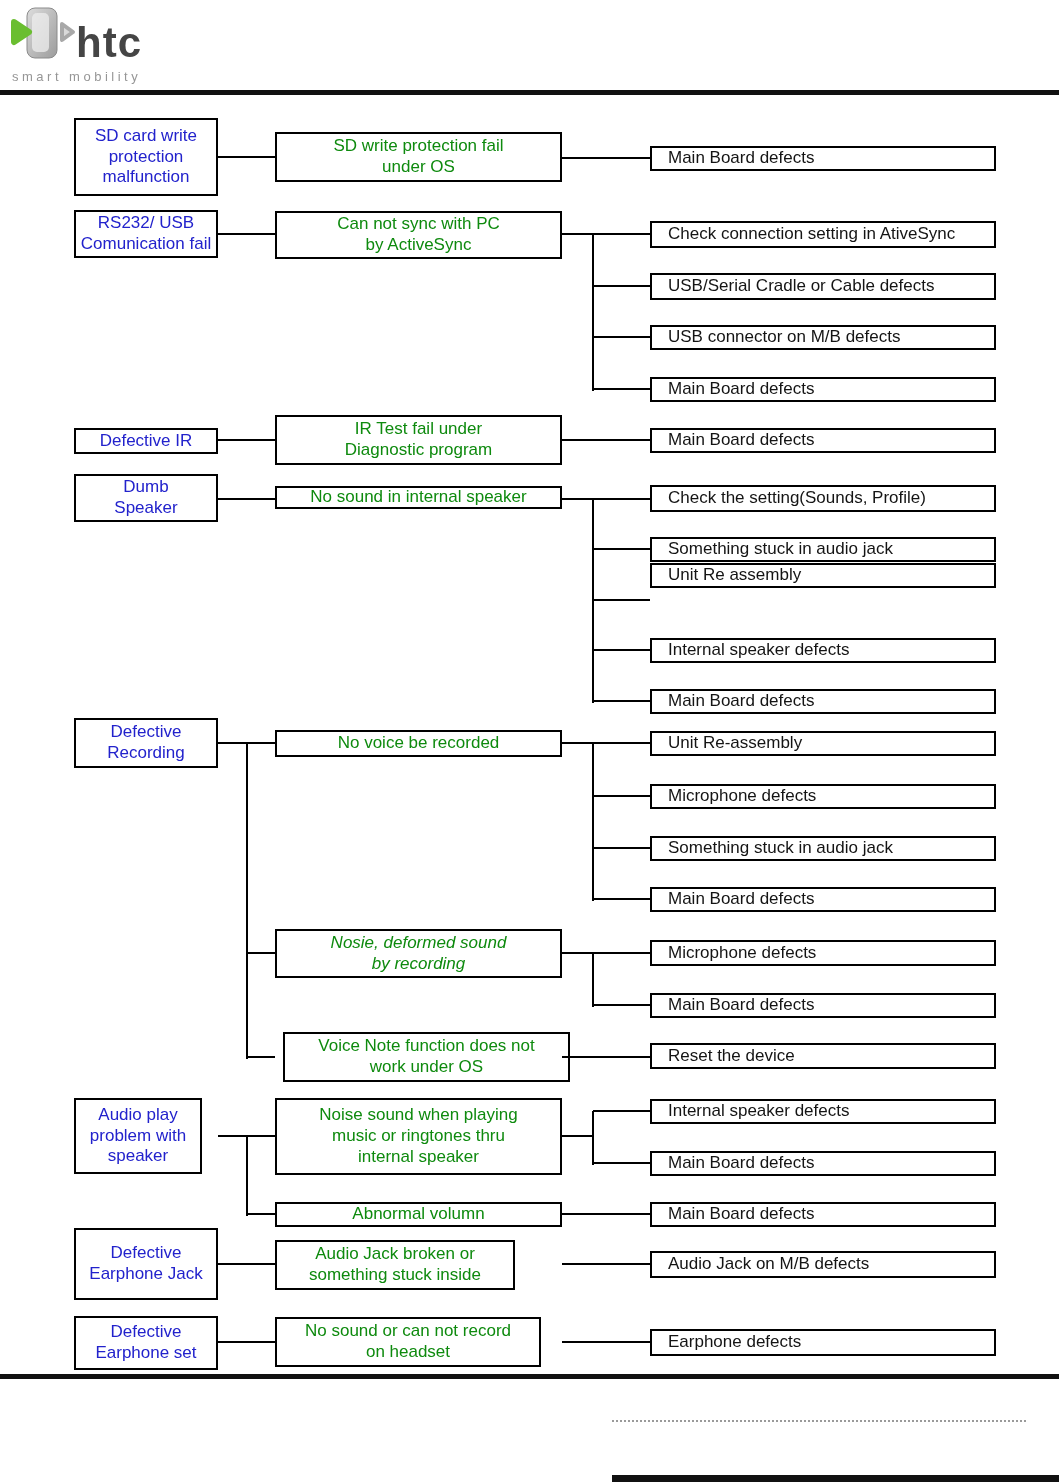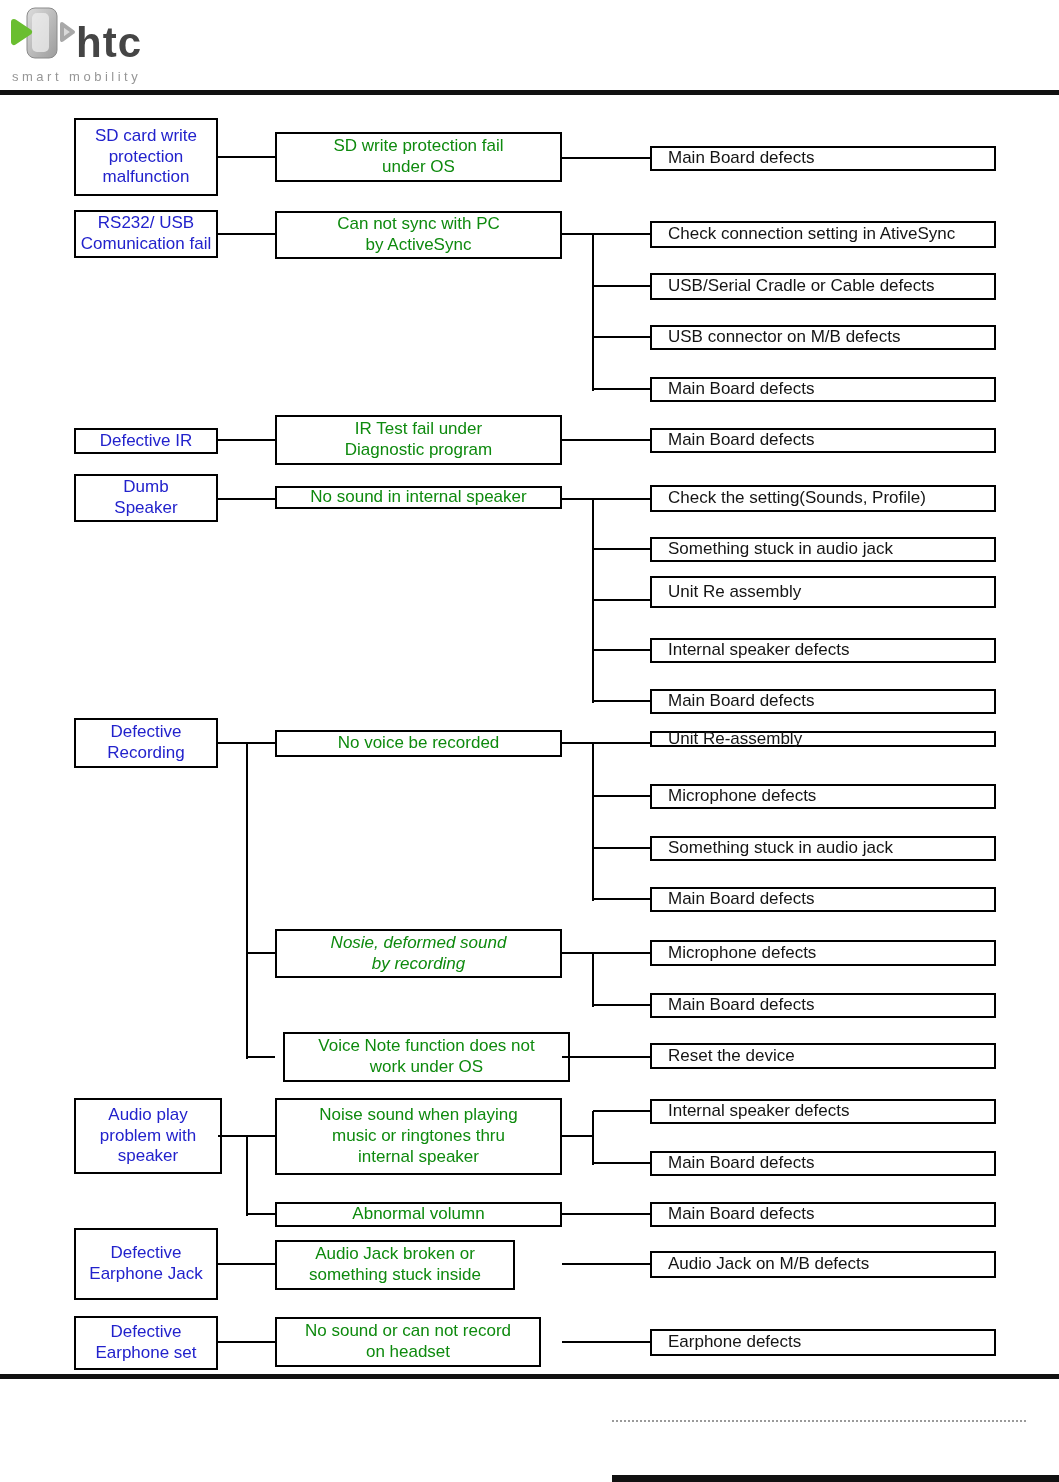--- a/index.html
+++ b/index.html
@@ -51,21 +51,21 @@
       <div class="box cat" style="left: 74px; top: 118px; width: 144px; height: 78px;">SD card write
 protection
 malfunction</div>
       <div class="box cat" style="left: 74px; top: 210px; width: 144px; height: 48px;">RS232/ USB
 Comunication fail</div>
       <div class="box cat" style="left: 74px; top: 428px; width: 144px; height: 26px;">Defective IR</div>
       <div class="box cat" style="left: 74px; top: 474px; width: 144px; height: 48px;">Dumb
 Speaker</div>
       <div class="box cat" style="left: 74px; top: 718px; width: 144px; height: 50px;">Defective
 Recording</div>
-      <div class="box cat" style="left: 74px; top: 1098px; width: 148px; height: 76px;">Audio play
+      <div class="box cat" style="left: 74px; top: 1098px; width: 128px; height: 76px;">Audio play
 problem with
 speaker</div>
       <div class="box cat" style="left: 74px; top: 1228px; width: 144px; height: 72px;">Defective
 Earphone Jack</div>
       <div class="box cat" style="left: 74px; top: 1316px; width: 144px; height: 54px;">Defective
 Earphone set</div>
       <div class="box sym" style="left: 275px; top: 132px; width: 287px; height: 50px;">SD write protection fail
 under OS</div>
       <div class="box sym" style="left: 275px; top: 211px; width: 287px; height: 48px;">Can not sync with PC
 by ActiveSync</div>
@@ -86,24 +86,24 @@
       <div class="box sym" style="left: 275px; top: 1317px; width: 266px; height: 50px;">No sound or can not record
 on headset</div>
       <div class="box cause" style="left: 650px; top: 146px; width: 346px; height: 25px;">Main Board defects</div>
       <div class="box cause" style="left: 650px; top: 221px; width: 346px; height: 27px;">Check connection setting in AtiveSync</div>
       <div class="box cause" style="left: 650px; top: 273px; width: 346px; height: 27px;">USB/Serial Cradle or Cable defects</div>
       <div class="box cause" style="left: 650px; top: 325px; width: 346px; height: 25px;">USB connector on M/B defects</div>
       <div class="box cause" style="left: 650px; top: 377px; width: 346px; height: 25px;">Main Board defects</div>
       <div class="box cause" style="left: 650px; top: 428px; width: 346px; height: 25px;">Main Board defects</div>
       <div class="box cause" style="left: 650px; top: 485px; width: 346px; height: 27px;">Check the setting(Sounds, Profile)</div>
       <div class="box cause" style="left: 650px; top: 537px; width: 346px; height: 25px;">Something stuck in audio jack</div>
-      <div class="box cause" style="left: 650px; top: 576px; width: 346px; height: 32px;">Unit Re assembly</div>
+      <div class="box cause" style="left: 650px; top: 563px; width: 346px; height: 25px;">Unit Re assembly</div>
       <div class="box cause" style="left: 650px; top: 638px; width: 346px; height: 25px;">Internal speaker defects</div>
       <div class="box cause" style="left: 650px; top: 689px; width: 346px; height: 25px;">Main Board defects</div>
-      <div class="box cause" style="left: 650px; top: 731px; width: 346px; height: 16px;">Unit Re-assembly</div>
+      <div class="box cause" style="left: 650px; top: 731px; width: 346px; height: 25px;">Unit Re-assembly</div>
       <div class="box cause" style="left: 650px; top: 784px; width: 346px; height: 25px;">Microphone defects</div>
       <div class="box cause" style="left: 650px; top: 836px; width: 346px; height: 25px;">Something stuck in audio jack</div>
       <div class="box cause" style="left: 650px; top: 887px; width: 346px; height: 25px;">Main Board defects</div>
       <div class="box cause" style="left: 650px; top: 940px; width: 346px; height: 26px;">Microphone defects</div>
       <div class="box cause" style="left: 650px; top: 993px; width: 346px; height: 25px;">Main Board defects</div>
       <div class="box cause" style="left: 650px; top: 1043px; width: 346px; height: 26px;">Reset the device</div>
       <div class="box cause" style="left: 650px; top: 1099px; width: 346px; height: 25px;">Internal speaker defects</div>
       <div class="box cause" style="left: 650px; top: 1151px; width: 346px; height: 25px;">Main Board defects</div>
       <div class="box cause" style="left: 650px; top: 1202px; width: 346px; height: 25px;">Main Board defects</div>
       <div class="box cause" style="left: 650px; top: 1251px; width: 346px; height: 27px;">Audio Jack on M/B defects</div>

